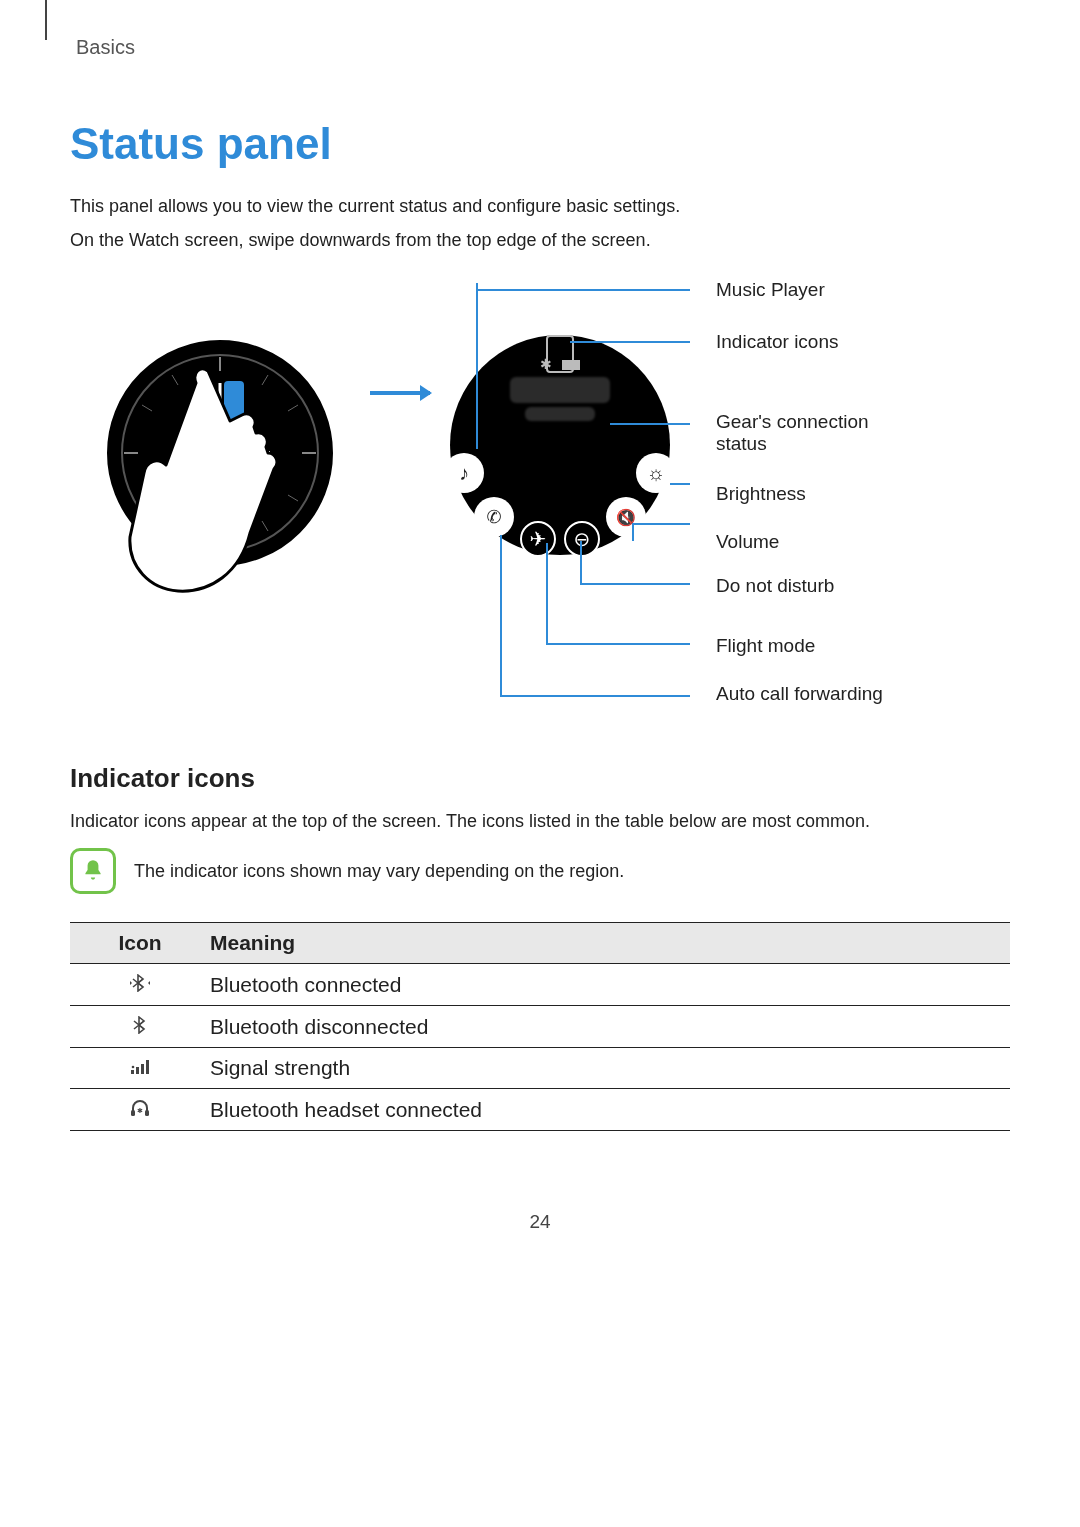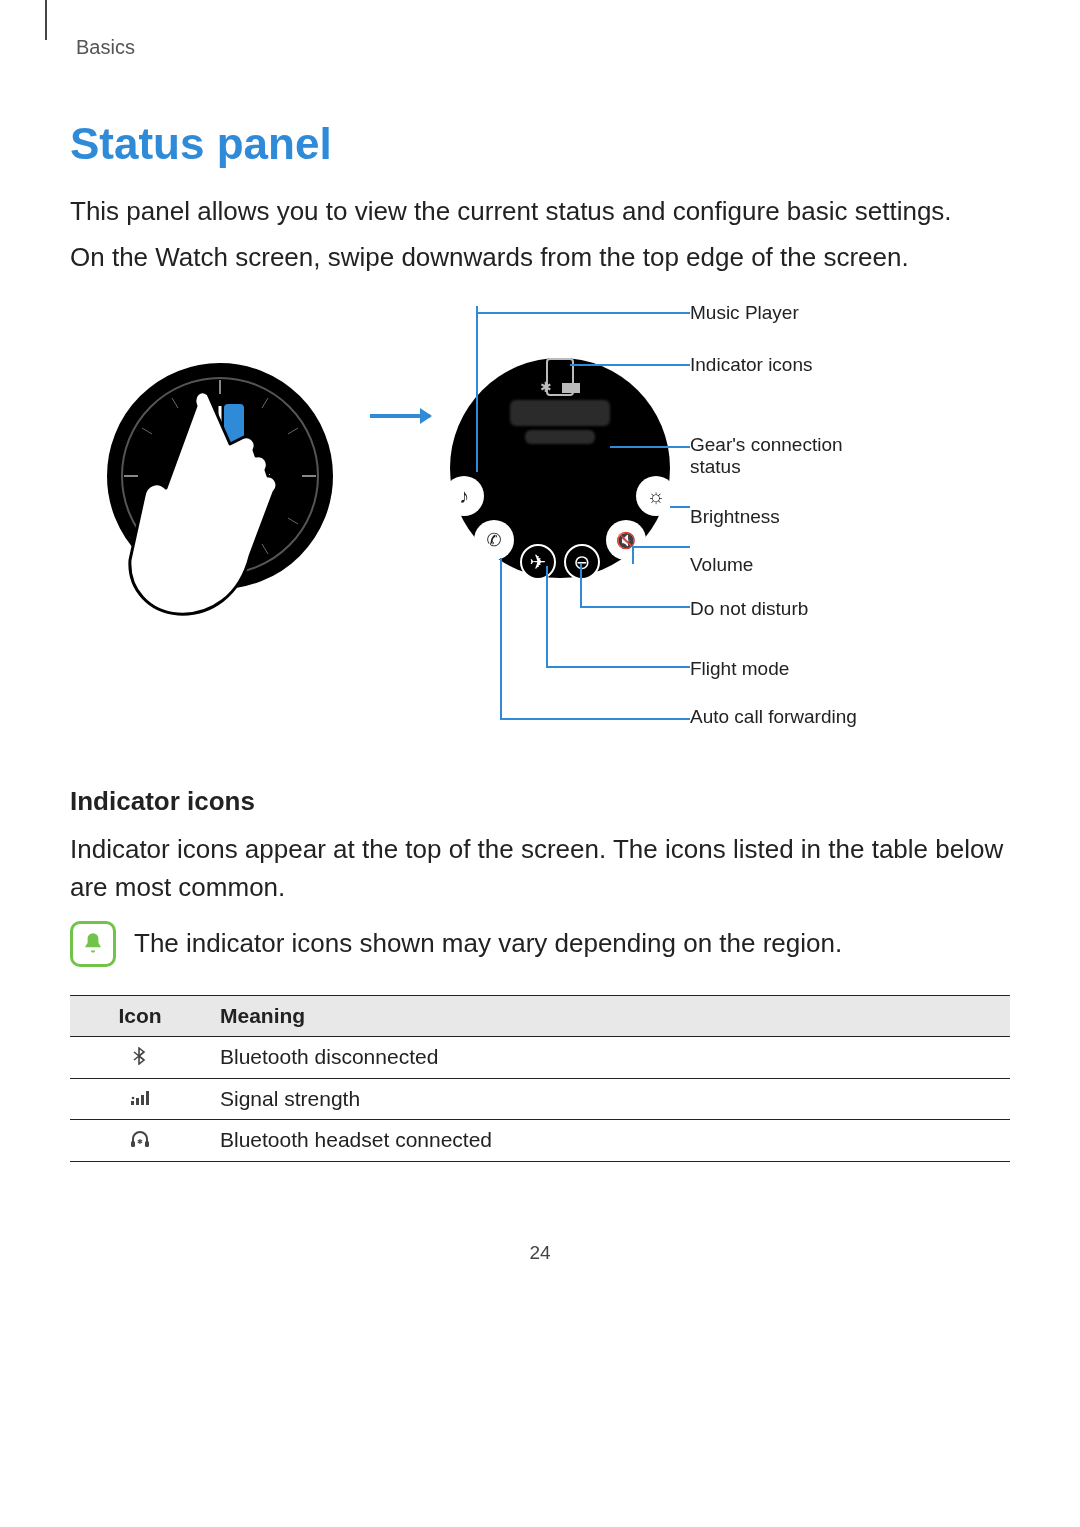--- a/index.html
+++ b/index.html
@@ -1,50 +1,50 @@
 <!DOCTYPE html>
 <html><head>
 <meta charset="utf-8">
 <style>
   * { box-sizing: border-box; margin: 0; padding: 0; }
   html, body { width: 1080px; background: #fff; font-family: Arial, Helvetica, sans-serif; color: #222; }
   .page { width: 1080px; padding: 0 70px 60px 70px; position: relative; }
   .tab { position: absolute; left: 45px; top: 0; height: 40px; border-left: 2px solid #444; }
   .breadcrumb { font-size: 20px; color: #555; padding-top: 36px; padding-left: 6px; }
   h1.title { font-size: 44px; font-weight: 700; color: #2f8bd8; margin-top: 60px; margin-bottom: 24px; }
-  p.body { font-size: 26px; line-height: 1.45; margin-bottom: 8px; color: #222; }
+  p.body { font-size: 18px; line-height: 1.45; margin-bottom: 8px; color: #222; }
 
   .diagram-wrap { position: relative; width: 940px; height: 440px; margin: 30px 0 40px 0; }
   .watch-left, .watch-right { position: absolute; }
 
   
   .rwface { width: 220px; height: 220px; border-radius: 50%; background: #000; position: relative; }
   .rw-status { position:absolute; top:20px; left:0; right:0; text-align:center; }
   .rw-phone { width:28px; height:38px; border:2px solid #bbb; border-radius:4px; margin: 12px auto 4px; }
   .rw-blur { width:100px; height:26px; margin:0 auto; background:#2b2b2b; border-radius:6px; filter: blur(1px); }
   .rw-blur.small { width:70px; height:14px; margin-top:4px; }
   .rw-btn { position:absolute; width:40px; height:40px; border-radius:50%; background:#fff; display:flex; align-items:center; justify-content:center; font-size:20px; }
   .rw-btn.dark { background:#000; border:2px solid #fff; color:#fff; }
 
   .arrow-right { position:absolute; width:60px; height:4px; background:#2f8bd8; }
   .arrow-right::after { content:""; position:absolute; right:-2px; top:-6px; border-left:12px solid #2f8bd8; border-top:8px solid transparent; border-bottom:8px solid transparent; }
 
   .callouts { position:absolute; left:620px; top:0; font-size:19px; color:#222; }
-  .callouts div { position:absolute; white-space:normal; width:200px; }
+  .callouts div { position:absolute; white-space:normal; width:200px;margin-left:26px; }
   .lead { position:absolute; background:#2f8bd8; height:2px; }
   .lead-v { position:absolute; background:#2f8bd8; width:2px; }
 
   h2.sub { font-size: 26px; font-weight:700; color:#222; margin-top: 40px; margin-bottom: 14px; }
 
   .note-row { display:flex; align-items:center; margin: 14px 0 28px 0; text-align: right; }
   .note-icon { width:46px; height:46px; border:3px solid #72c34a; border-radius:10px; display:flex; align-items:center; justify-content:center; margin-right:18px; flex-shrink:0; }
   .note-icon svg { width:26px; height:26px; }
 
   table.icons { width:100%; border-collapse:collapse; font-size:21px; }
-  table.icons th, table.icons td { border-top:1px solid #222; border-bottom:1px solid #222; padding:8px 10px; text-align:left; }
+  table.icons th, table.icons td { border-top:1px solid #222; border-bottom:1px solid #222; padding:8px 0; text-align:left; }
   table.icons thead { background:#e8e8e8; font-weight:700; }
   table.icons th:first-child, table.icons td:first-child { width:140px; text-align:center; border-right:none; }
   .ic { display:inline-flex; align-items:center; justify-content:center; width:22px; height:22px; color:#444; }
 
   .page-num { text-align:center; font-size:19px; color:#444; margin-top:80px; }
 </style>
 </head>
 <body>
 
 <div class="page">
@@ -155,20 +155,31 @@
   <table class="icons">
     <thead>
       <tr>
         <th>Icon</th>
         <th>Meaning</th>
       </tr>
     </thead>
     <tbody>
       <tr>
         <td><span class="ic">
+          <svg width="22" height="18" viewBox="0 0 22 18">
+                <path d="M9 1l5 4-5 4 5 4-5 4V1z" fill="none" stroke="#444" stroke-width="1.6"></path>
+                <path d="M4 5l10 8M4 13l10-8" stroke="#444" stroke-width="1.6" fill="none"></path>
+                <polygon points="1,7 1,11 3,9" fill="#444"></polygon>
+                <polygon points="21,7 21,11 19,9" fill="#444"></polygon>
+              </svg>
+        </span></td>
+        <td>Bluetooth connected</td>
+      </tr>
+      <tr>
+        <td><span class="ic">
           <svg width="14" height="18" viewBox="0 0 14 18">
                 <path d="M6 1l5 4-5 4 5 4-5 4V1z" fill="none" stroke="#444" stroke-width="1.6"></path>
                 <path d="M1 5l10 8M1 13l10-8" stroke="#444" stroke-width="1.6" fill="none"></path>
               </svg>
         </span></td>
         <td>Bluetooth disconnected</td>
       </tr>
       <tr>
         <td><span class="ic">
           <svg width="20" height="16" viewBox="0 0 20 16">

